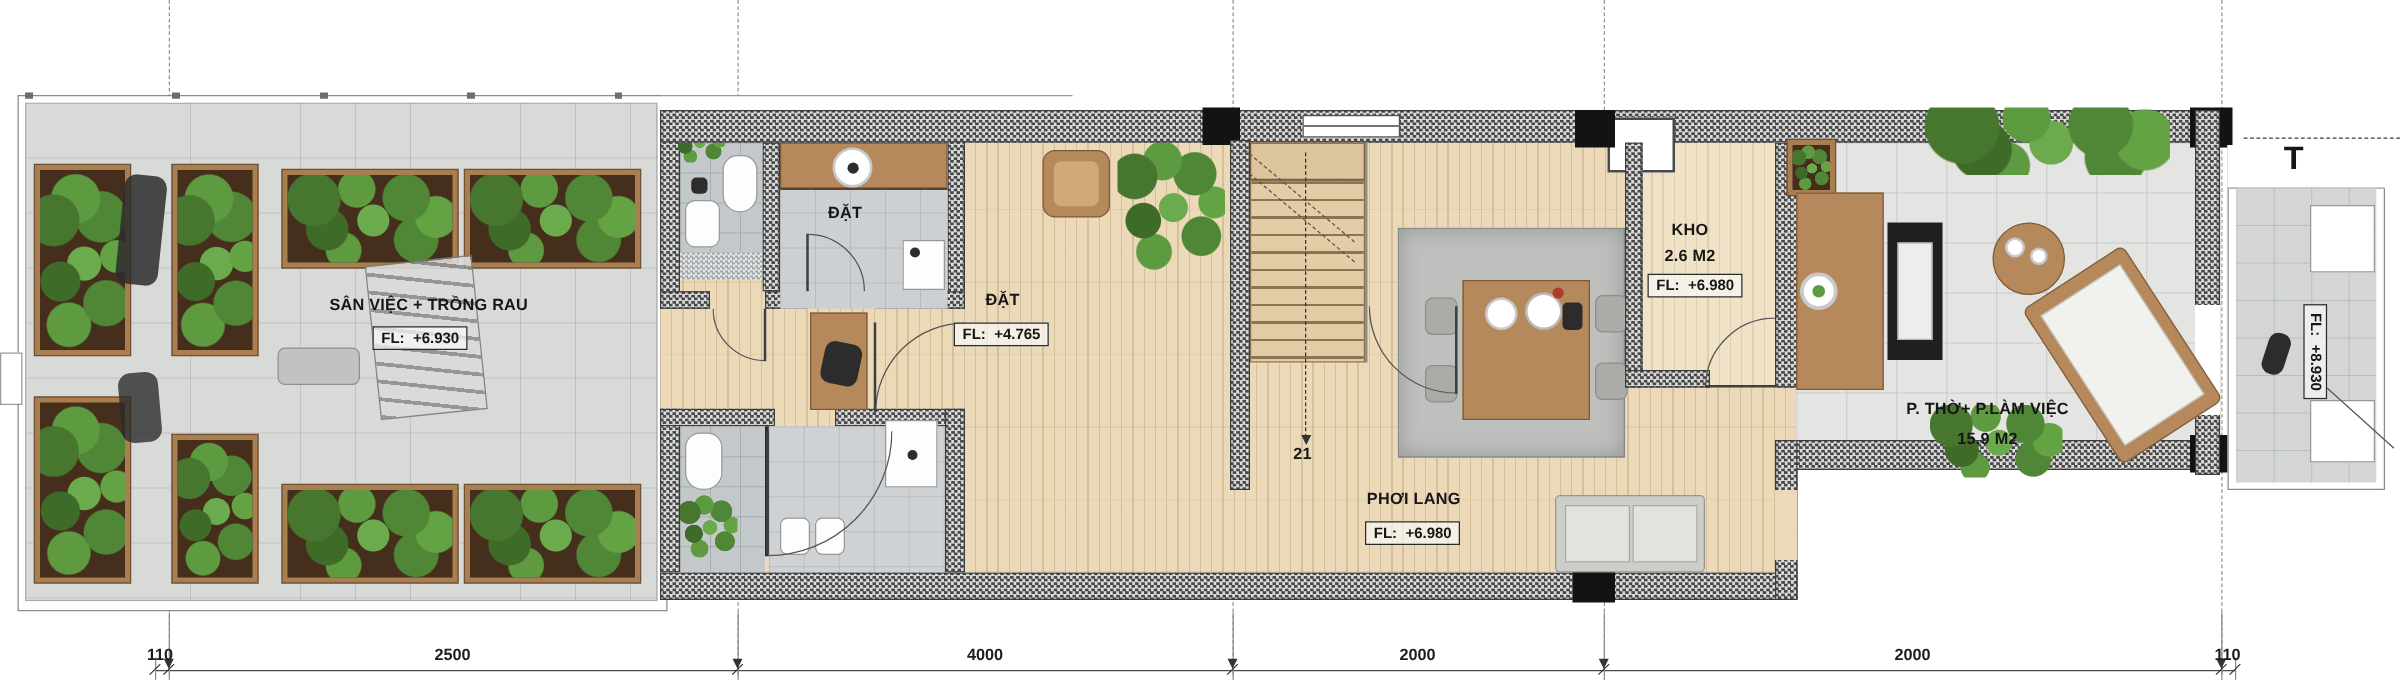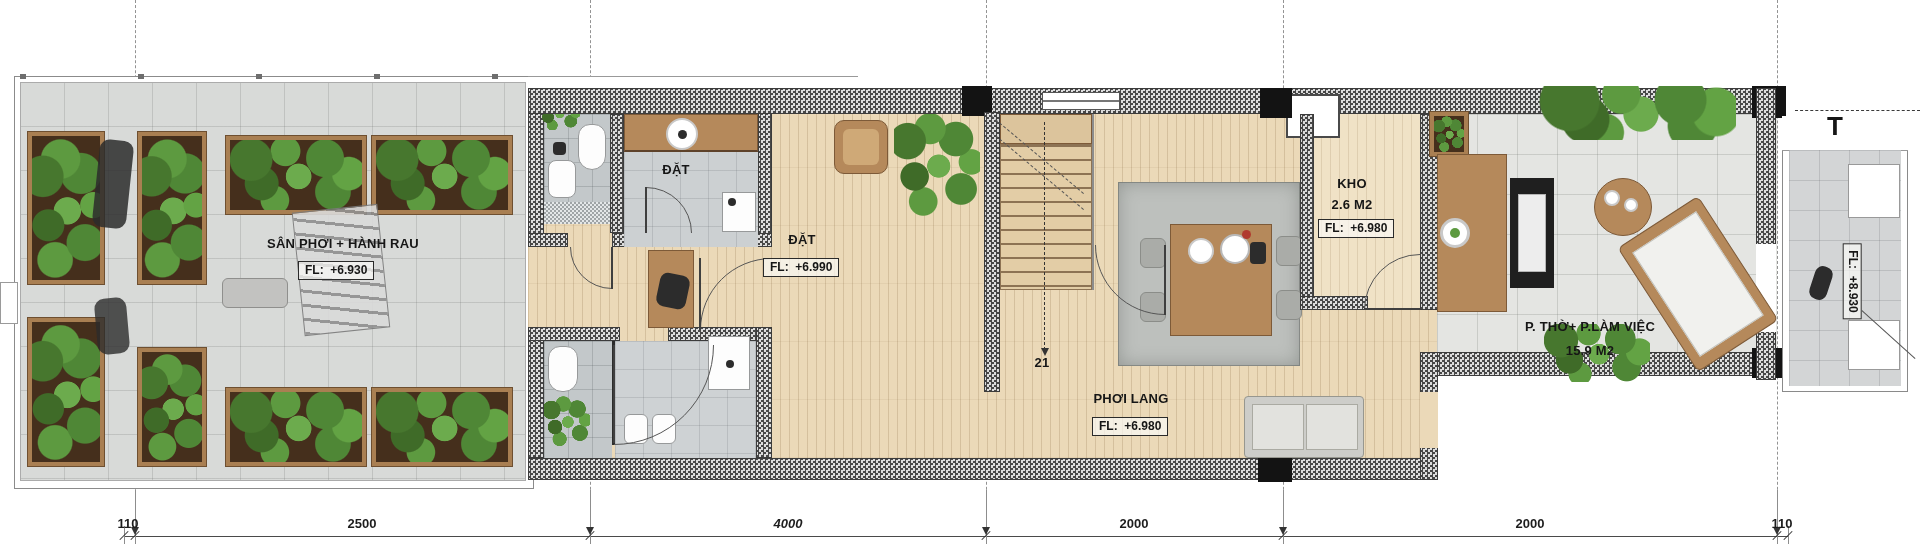--- a/index.html
+++ b/index.html
@@ -83,21 +83,21 @@
     </div>
   <div class="abs soilplanter" style="left:372px;top:388px;width:140px;height:78px;">
       <div class="abs greens" style="left:0;top:0;right:0;bottom:0;"></div>
     </div>
 
   <div class="abs dark" style="left:96px;top:140px;width:34px;height:88px;border-radius:10px;opacity:.85;transform:rotate(6deg);"></div>
   <div class="abs dark" style="left:96px;top:298px;width:32px;height:56px;border-radius:10px;opacity:.8;transform:rotate(-5deg);"></div>
   <div class="abs" style="left:298px;top:208px;width:84px;height:122px;background:repeating-linear-gradient(12deg,#8f8f8f 0 3px,#dadada 3px 14px);border:1px solid #7a7a7a;transform:rotate(-6deg);opacity:.9;"></div>
   <div class="abs" style="left:222px;top:278px;width:64px;height:28px;background:#c2c2c0;border:1px solid #8f8f8d;border-radius:6px;"></div>
 
-  <div class="abs lbl" style="left:218px;top:237px;width:250px;">SÂN PHƠI + HÀNH RAU</div>
+  <div class="abs lbl" style="left:218px;top:237px;width:250px;">SÂN VIỆC + TRỒNG RAU</div>
   <div class="abs fl-badge" style="left:298px;top:261px;">FL:  +6.930</div>
 
   <div class="abs wood" style="left:528px;top:114px;width:909px;height:344px;"></div>
   <div class="abs wood2" style="left:1312px;top:114px;width:110px;height:196px;"></div>
   <div class="abs tile" style="left:1437px;top:114px;width:340px;height:238px;background-color:#e4e5e2;background-size:40px 40px;"></div>
 
   <div class="abs rug" style="left:1118px;top:182px;width:182px;height:184px;"></div>
   <div class="abs wood-furn" style="left:1170px;top:224px;width:102px;height:112px;"></div>
   <div class="abs ring" style="left:1188px;top:238px;width:26px;height:26px;"></div>
   <div class="abs ring" style="left:1220px;top:234px;width:30px;height:30px;border-color:#b9b9b9;"></div>
@@ -153,21 +153,21 @@
   <div class="abs leaf" style="left:613px;top:345px;width:2px;height:98px;"></div>
   <div class="abs arc" style="left:700px;top:258px;width:144px;height:144px;clip-path:inset(0 50% 50% 0);"></div>
   <div class="abs leaf" style="left:699px;top:258px;width:2px;height:72px;"></div>
 
   <div class="abs wood-furn" style="left:834px;top:120px;width:54px;height:54px;border-radius:10px;"></div>
   <div class="abs" style="left:843px;top:129px;width:36px;height:36px;background:#cfa977;border-radius:6px;"></div>
   <div class="abs greens" style="left:894px;top:112px;width:86px;height:104px;"></div>
   <div class="abs wood-furn" style="left:648px;top:250px;width:46px;height:78px;"></div>
   <div class="abs dark" style="left:658px;top:274px;width:30px;height:34px;border-radius:8px;transform:rotate(12deg);"></div>
   <div class="abs lbl" style="left:772px;top:233px;width:60px;">ĐẶT</div>
-  <div class="abs fl-badge" style="left:763px;top:258px;">FL:  +6.990</div>
+  <div class="abs fl-badge" style="left:763px;top:258px;">FL:  +4.765</div>
 
   <div class="abs wall" style="left:528px;top:88px;width:1250px;height:26px;"></div>
   <div class="abs" style="left:1042px;top:92px;width:78px;height:18px;background:#fff;border:1px solid #555;box-sizing:border-box;background-image:linear-gradient(rgba(0,0,0,0) 44%, #777 44%, #777 56%, rgba(0,0,0,0) 56%);"></div>
   <div class="abs" style="left:1286px;top:94px;width:54px;height:44px;background:#fff;border:2px solid #4a4a4a;box-sizing:border-box;"></div>
   <div class="abs col" style="left:962px;top:86px;width:30px;height:30px;"></div>
   <div class="abs col" style="left:1260px;top:88px;width:32px;height:30px;"></div>
   <div class="abs col" style="left:1752px;top:86px;width:34px;height:32px;"></div>
 
   <div class="abs wall" style="left:984px;top:112px;width:16px;height:280px;"></div>
   <div class="abs wood-furn" style="left:1000px;top:114px;width:92px;height:30px;background:#dcc49c;"></div>
@@ -255,18 +255,18 @@
   <div class="abs slash" style="left:1771px;top:535px;"></div>
   <div class="abs slash" style="left:1782px;top:535px;"></div>
   <div class="abs tri-down" style="left:131px;top:527px;"></div>
   <div class="abs tri-down" style="left:586px;top:527px;"></div>
   <div class="abs tri-down" style="left:982px;top:527px;"></div>
   <div class="abs tri-down" style="left:1279px;top:527px;"></div>
   <div class="abs tri-down" style="left:1773px;top:527px;"></div>
 
   <div class="abs dim" style="left:108px;top:516px;width:40px;">110</div>
   <div class="abs dim" style="left:312px;top:516px;width:100px;">2500</div>
-  <div class="abs dim" style="left:738px;top:516px;width:100px;font-style:italic;">4000</div>
+  <div class="abs dim" style="left:738px;top:516px;width:100px;">4000</div>
   <div class="abs dim" style="left:1084px;top:516px;width:100px;">2000</div>
   <div class="abs dim" style="left:1480px;top:516px;width:100px;">2000</div>
   <div class="abs dim" style="left:1762px;top:516px;width:40px;">110</div>
 
 </div>
 
 </body></html>

